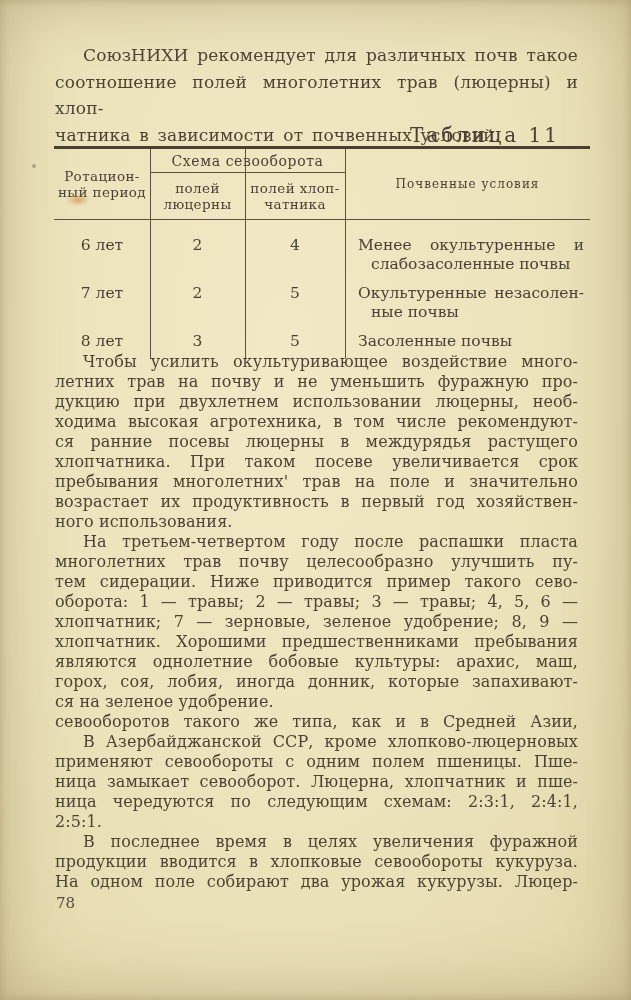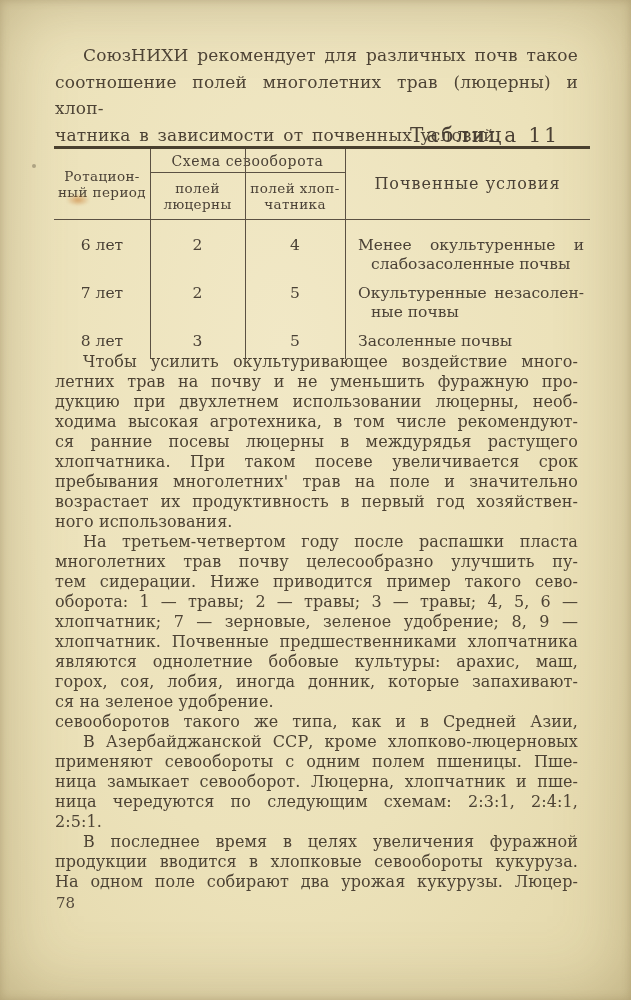--- a/index.html
+++ b/index.html
@@ -39,21 +39,21 @@
     border-top:3px solid #49402f;
     font-size:13.5px;color:#4a4136;
   }
   .vline{position:absolute;top:0;bottom:0;width:1px;background:#5b5143;}
   .vl1{left:96px;}.vl2{left:191px;}.vl3{left:291px;}
   .thead{display:grid;grid-template-columns:96px 195px 245px;border-bottom:1px solid #5b5143;min-height:70px;}
   .hcell{display:flex;flex-direction:column;justify-content:center;align-items:center;text-align:center;line-height:16px;letter-spacing:.4px;}
   .cgroup{display:flex;flex-direction:column;}
   .ghead{text-align:center;padding:4px 2px 3px;border-bottom:1px solid #5b5143;letter-spacing:.6px;font-size:14px;}
   .gsub{display:grid;grid-template-columns:95px 100px;flex:1;}
-  .soilhead{font-size:16px;letter-spacing:1px;}
+  .soilhead{font-size:12px;letter-spacing:1px;}
   .tbody{padding:16px 0 8px;}
   .trow{display:grid;grid-template-columns:96px 95px 100px 245px;font-size:15.5px;line-height:19px;}
   .trow + .trow{margin-top:10px;}
   .cell-period{text-align:center;}
   .cell-num{text-align:center;}
   .cell-soil{padding:0 6px 0 13px;}
   .cell-soil .sline+.sline{padding-left:13px;}
   .cell-soil .sline.just{text-align:justify;text-align-last:justify;}
   
   .stain{
@@ -141,21 +141,21 @@
         <div class="line just">пребывания многолетних' трав на поле и значительно</div>
         <div class="line just">возрастает их продуктивность в первый год хозяйствен-</div>
         <div class="line">ного использования.</div>
       </div>
       <div class="para">
         <div class="line ind just">На третьем-четвертом году после распашки пласта</div>
         <div class="line just">многолетних трав почву целесообразно улучшить пу-</div>
         <div class="line just">тем сидерации. Ниже приводится пример такого сево-</div>
         <div class="line just">оборота: 1 — травы; 2 — травы; 3 — травы; 4, 5, 6 —</div>
         <div class="line just">хлопчатник; 7 — зерновые, зеленое удобрение; 8, 9 —</div>
-        <div class="line just">хлопчатник. Почвенные предшественниками хлопчатника</div>
+        <div class="line just">хлопчатник. Хорошими предшественниками пребывания</div>
         <div class="line just">являются однолетние бобовые культуры: арахис, маш,</div>
         <div class="line just">горох, соя, лобия, иногда донник, которые запахивают-</div>
         <div class="line">ся на зеленое удобрение.</div>
       </div>
       <div class="para">
         <div class="line just">севооборотов такого же типа, как и в Средней Азии,</div>
         <div class="line ind just">В Азербайджанской ССР, кроме хлопково-люцерновых</div>
         <div class="line just">применяют севообороты с одним полем пшеницы. Пше-</div>
         <div class="line just">ница замыкает севооборот. Люцерна, хлопчатник и пше-</div>
         <div class="line just">ница чередуются по следующим схемам: 2:3:1, 2:4:1,</div>

